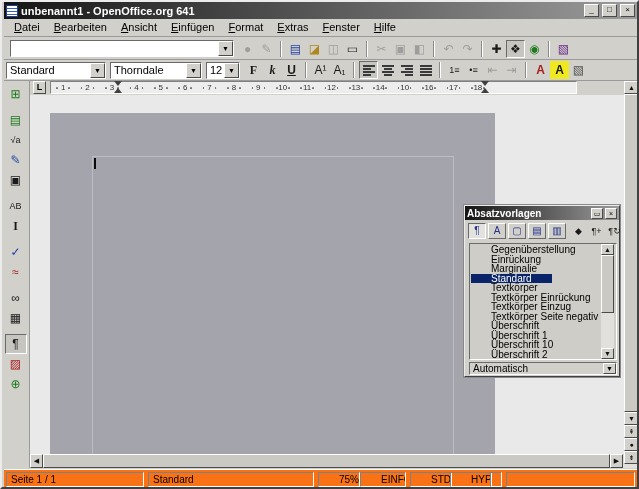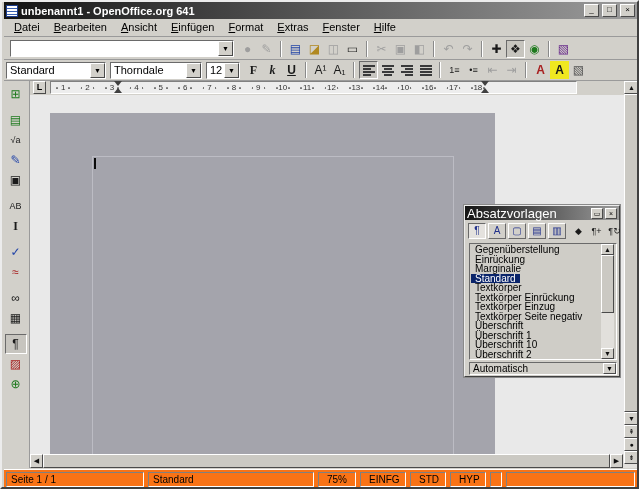--- a/index.html
+++ b/index.html
@@ -95,42 +95,42 @@
   .hscroll .sc-btn{width:13px;height:14px}
   .hscroll .left{position:absolute;left:0;top:0}
   .hscroll .right{position:absolute;right:1px;top:0}
   .hthumb{position:absolute;left:13px;top:0;right:14px;height:14px;background:#cbc9c3;
     border:1px solid;border-color:#fff #4a4a4a #4a4a4a #fff}
 
   
   .statusbar{position:absolute;left:2px;top:467px;width:633px;height:20px;background:#f97316;border-top:1px solid #fff}
   .sf{position:absolute;top:2px;height:15px;border:1px solid;border-color:#808080 #fff #fff #808080;
     font-size:10px;padding:1px 4px;color:#000;white-space:nowrap;overflow:hidden}
-  .sf.ctr{padding:1px 8px}
+  .sf.ctr{padding:1px 20px}
   .sf0{left:2px;width:138px}.sf1{left:144px;width:166px}.sf2{left:314px;width:38px}
   .sf3{left:356px;width:46px}.sf4{left:406px;width:36px}.sf5{left:446px;width:36px}
   .sf6{left:486px;width:12px}.sf7{left:502px;width:129px}
 
   
   .stylist{position:absolute;left:462px;top:203px;width:156px;height:172px;background:#d2d0ca;
     border:1px solid;border-color:#ececec #404040 #404040 #ececec;box-shadow:0 0 0 1px #8a8a8a}
   .st-title{height:14px;background:linear-gradient(90deg,#141414,#9c9c9c);
     display:flex;align-items:center;padding:0 2px;gap:2px}
-  .st-title-text{flex:1;color:#fff;font-weight:normal;font-size:13px}
+  .st-title-text{flex:1;color:#fff;font-weight:bold;font-size:10px}
   .st-cap{width:12px;height:11px;background:#d2d0ca;border:1px solid;border-color:#fff #4a4a4a #4a4a4a #fff;
     font-size:7px;line-height:9px;text-align:center}
   .st-toolbar{height:21px;display:flex;align-items:center;padding:2px 3px;gap:2px}
   .st-cat{width:18px;height:16px;background:#d2d0ca;border:1px solid;border-color:#fff #6a6a6a #6a6a6a #fff;
     font-size:10px;display:flex;align-items:center;justify-content:center;color:#20308c;flex:none}
   .st-cat.pressed{border-color:#6a6a6a #fff #fff #6a6a6a;background:#e4e2de}
   .st-sp{flex:1}
   .st-act{width:17px;height:16px;font-size:9px;display:flex;align-items:center;justify-content:center;color:#1a1a1a;flex:none}
   .st-list{position:absolute;left:4px;top:37px;width:148px;height:117px;background:#cfcdc7;
     border:1px solid;border-color:#6a6a6a #fff #fff #6a6a6a;overflow:hidden;padding:1px 0 0 1px}
-  .st-item{font-size:10px;line-height:9.55px;padding:0 4px;width:max-content;white-space:nowrap;color:#000}
+  .st-item{font-size:10px;line-height:9.55px;padding:0 20px;width:max-content;white-space:nowrap;color:#000}
   .st-item.selected{background:#0a246a;color:#fff}
   .st-scroll{position:absolute;right:5px;top:38px;width:13px;height:115px;background:#e2e0dc}
   .st-scroll .sc-btn{width:13px;height:11px}
   .st-scroll .dn{position:absolute;bottom:0;left:0}
   .st-thumb{position:absolute;left:0;top:11px;width:13px;height:58px;background:#cbc9c3;
     border:1px solid;border-color:#fff #4a4a4a #4a4a4a #fff}
   .st-filter{position:absolute;left:4px;top:156px;width:148px;height:13px;background:#d2d0ca;
     border:1px solid;border-color:#6a6a6a #fff #fff #6a6a6a;display:flex;font-size:10px;padding-left:3px}
   .st-filter .val{flex:1}
   .st-filter .combo-btn{width:13px;height:11px;line-height:9px}

